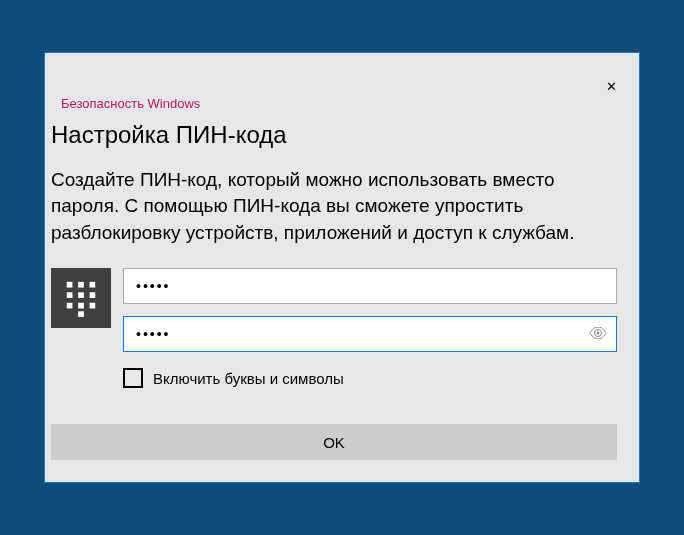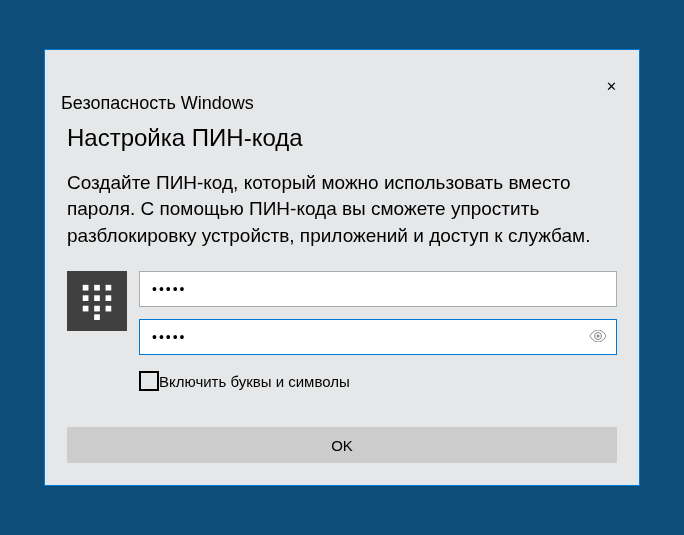--- a/index.html
+++ b/index.html
@@ -18,33 +18,33 @@
       border: 1px solid #0078d7;
       padding: 0;
     }
     .titlebar {
       display: flex;
       justify-content: space-between;
       align-items: center;
       padding: 10px 16px 4px 16px;
     }
     .titlebar-title {
-      font-size: 18px;
-      color: #000000;
+      font-size: 13px;
+      color: #be185d;
       margin-top: 33px;
     }
     .close-icon {
       font-size: 13px;
       padding: 2px 6px;
       cursor: pointer;
       color: #000;
       font-family: Arial, sans-serif;
     }
     .content {
-      padding: 6px 22px 22px 22px;
+      padding: 6px 22px 22px 6px;
     }
     .heading {
       font-size: 24px;
       font-weight: 400;
       color: #000;
       margin-bottom: 18px;
     }
     .description {
       font-size: 19px;
       color: #000;
@@ -97,21 +97,21 @@
       right: 10px;
       top: 50%;
       transform: translateY(-50%);
       color: #808080;
       cursor: pointer;
       font-size: 14px;
     }
     .checkbox-row {
       display: flex;
       align-items: center;
-      gap: 0;
+      gap: 10px;
       margin-left: 72px;
       margin-bottom: 36px;
     }
     .checkbox {
       width: 20px;
       height: 20px;
       border: 2px solid #000;
       background: transparent;
       cursor: pointer;
       flex-shrink: 0;

